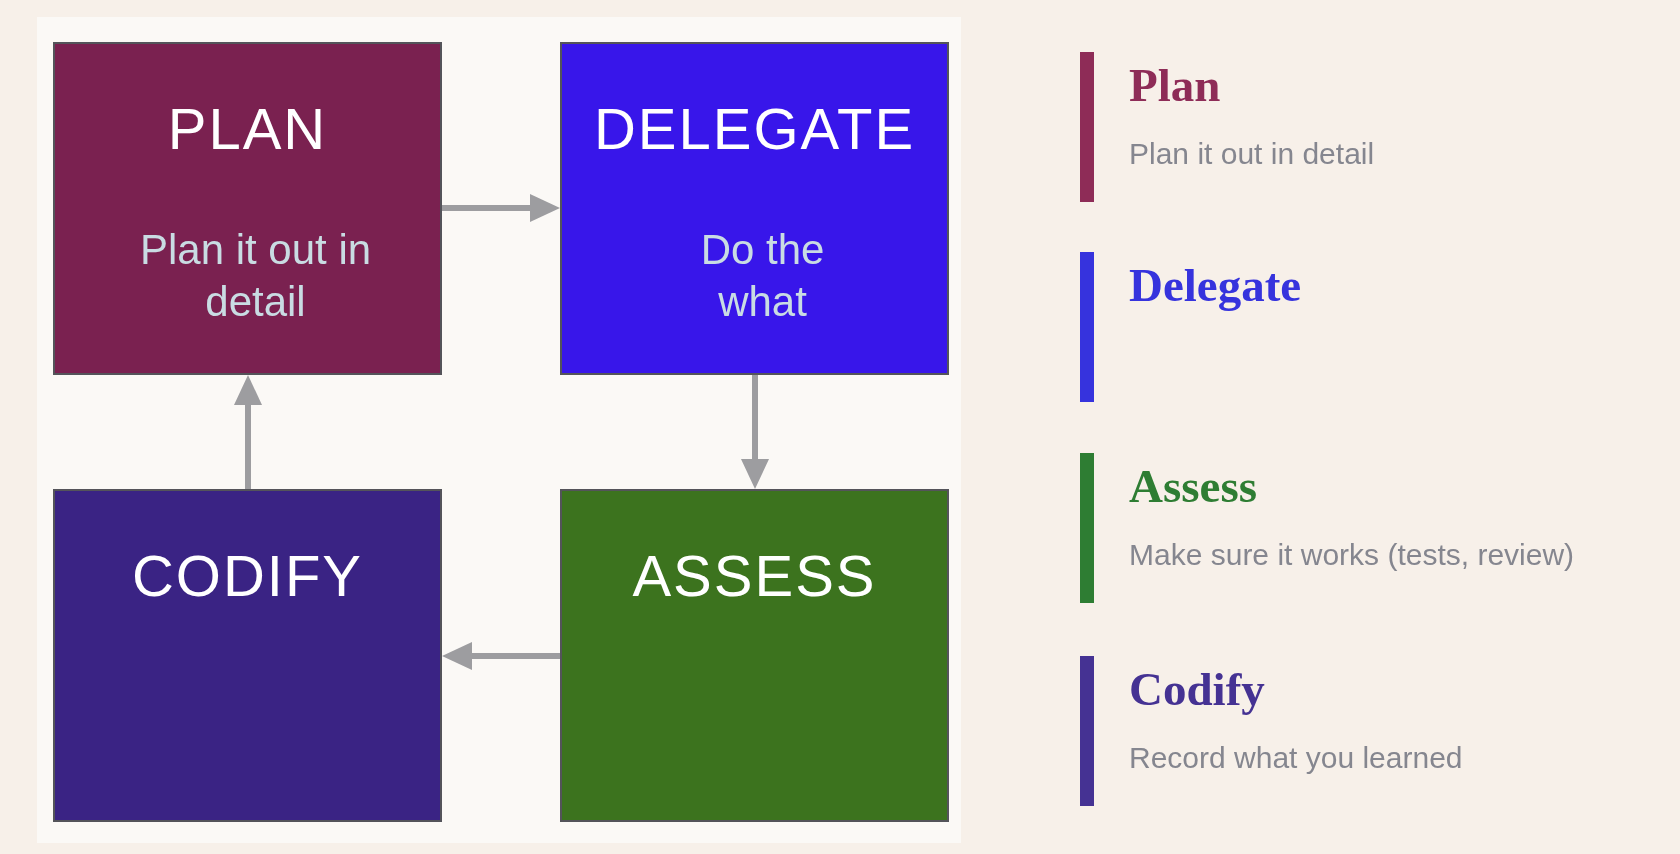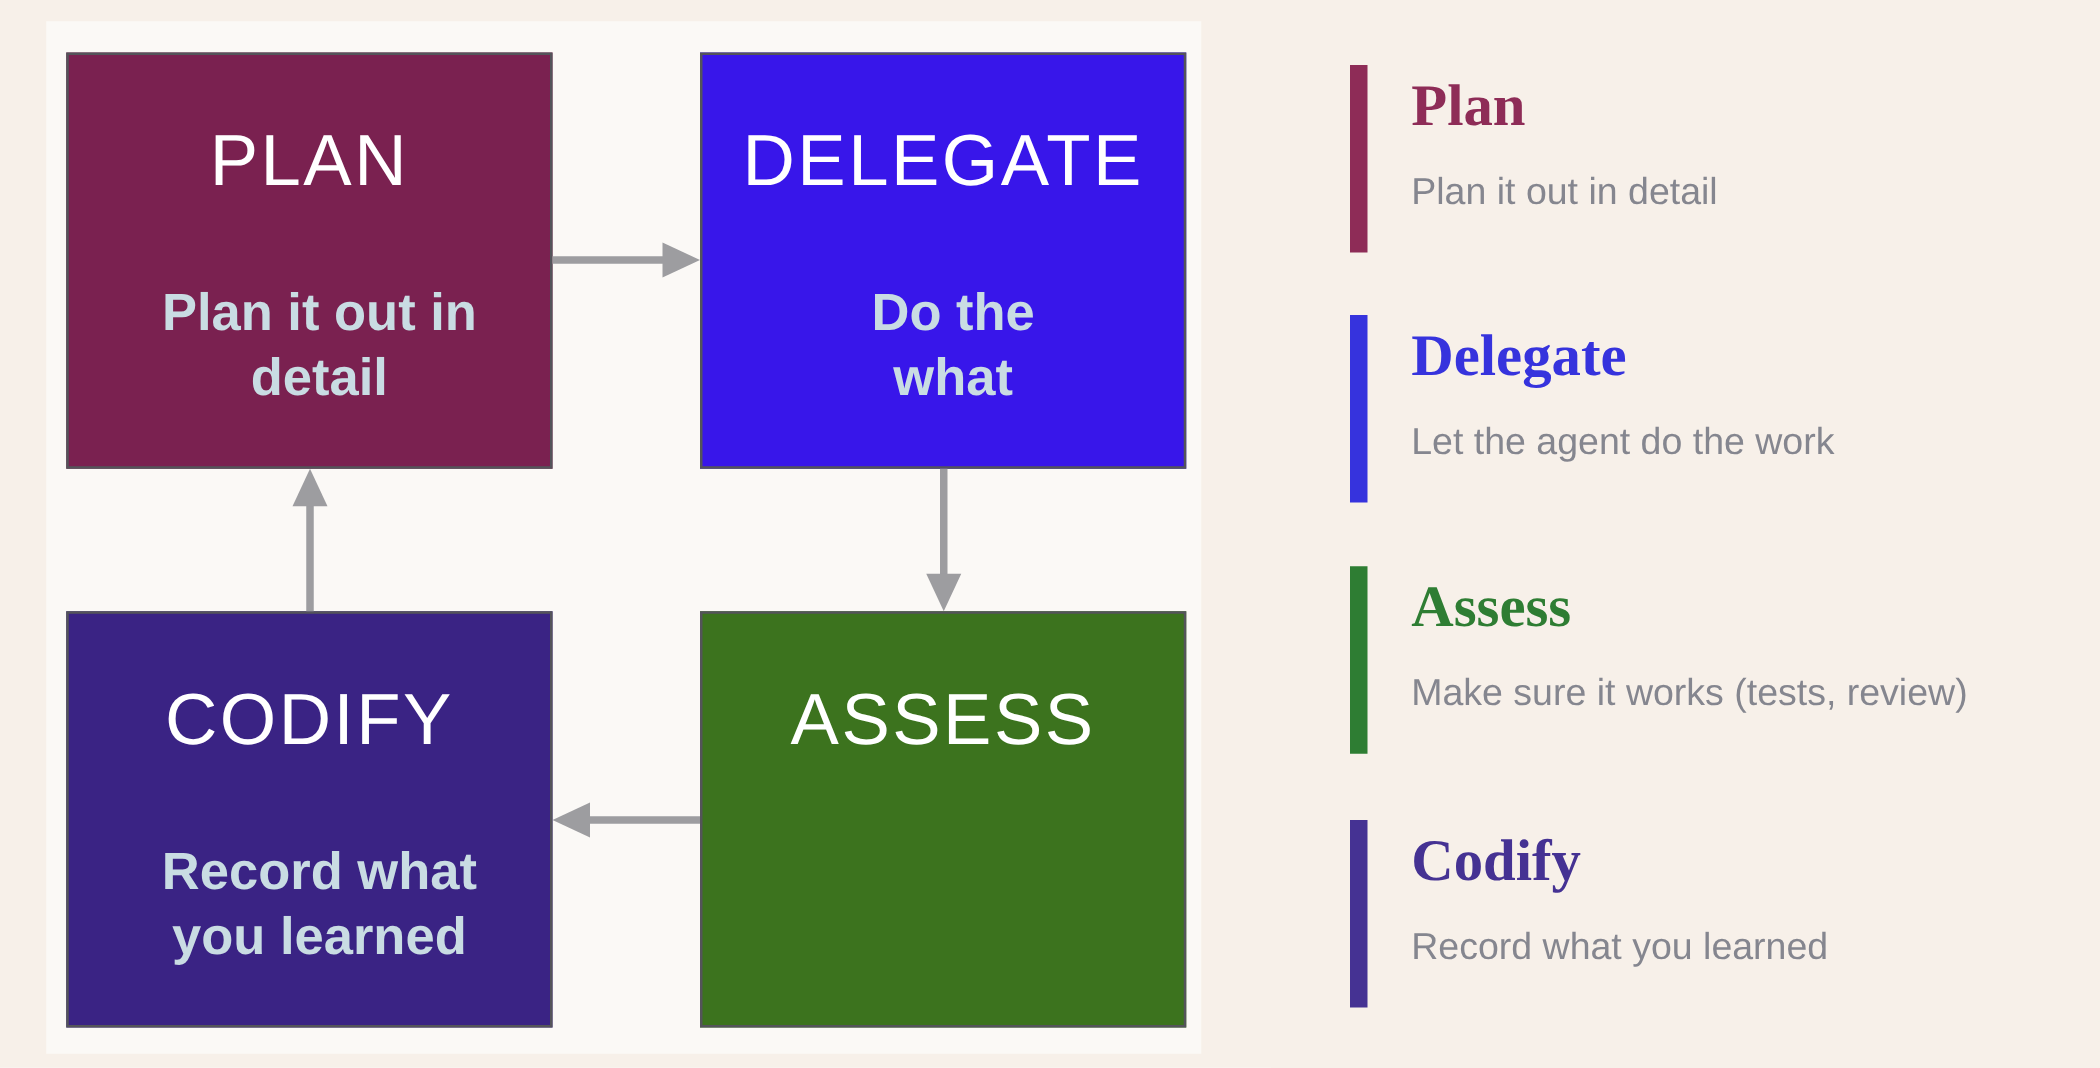--- a/index.html
+++ b/index.html
@@ -48,21 +48,21 @@
     letter-spacing: 2px;
     line-height: 1;
   }
   .node-subtitle {
     position: absolute;
     top: 180px; left: 0;
     width: 100%;
     text-align: center;
     color: var(--node-subtitle);
     font-size: 42px;
-    font-weight: 700;
+    font-weight: 400;
     line-height: 52px;
     white-space: pre-line;
     padding-left: 16px;
   }
 
   .arrow-layer {
     position: absolute;
     inset: 0;
     width: 924px; height: 826px;
     pointer-events: none;
@@ -109,22 +109,20 @@
   </div>
 
   <div class="node node-delegate" style="background: rgb(56, 22, 234);">
     <div class="node-title">DELEGATE</div>
     <div class="node-subtitle">Do the
 what</div>
   </div>
 
   <div class="node node-codify" style="background: rgb(58, 35, 132);">
     <div class="node-title">CODIFY</div>
-    <div class="node-subtitle">Record what
-you learned</div>
   </div>
 
   <div class="node node-assess" style="background: rgb(60, 115, 30);">
     <div class="node-title">ASSESS</div>
   </div>
 
   <svg class="arrow-layer" viewBox="0 0 924 826">
 
     <g>
       <line class="arrow-line" x1="405" y1="191" x2="494" y2="191"></line>
@@ -154,21 +152,20 @@
   <div class="legend-text">
     <div class="legend-title" style="color: rgb(142, 44, 87);">Plan</div>
     <div class="legend-desc">Plan it out in detail</div>
   </div>
 </div>
 
 <div class="legend-item" style="top:252px">
   <div class="legend-bar" style="background: rgb(54, 51, 221);"></div>
   <div class="legend-text">
     <div class="legend-title" style="color: rgb(54, 51, 221);">Delegate</div>
-    <div class="legend-desc">Let the agent do the work</div>
   </div>
 </div>
 
 <div class="legend-item" style="top:453px">
   <div class="legend-bar" style="background: rgb(46, 125, 51);"></div>
   <div class="legend-text">
     <div class="legend-title" style="color: rgb(46, 125, 51);">Assess</div>
     <div class="legend-desc">Make sure it works (tests, review)</div>
   </div>
 </div>

